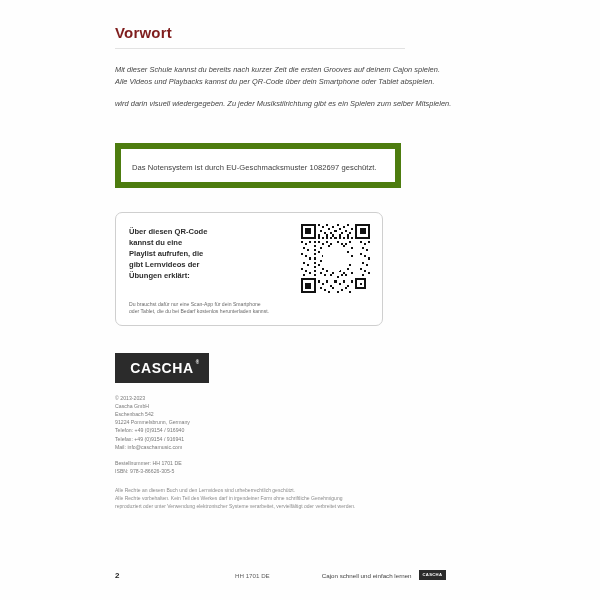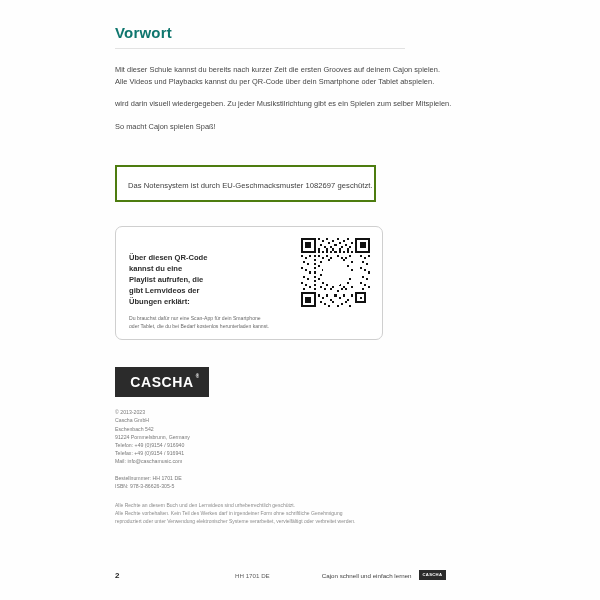--- a/index.html
+++ b/index.html
@@ -26,48 +26,49 @@
     position: absolute;
     left: 115px;
     top: 24px;
     width: 400px;
   }
 
   
   .page-title {
     font-size: 15px;
     font-weight: bold;
-    color: #0f766e;
+    color: #7f1d1d;
     letter-spacing: 0.2px;
     margin: 0 0 7px 0;
   }
   .title-rule {
     width: 290px;
     height: 1px;
     background: #e2e2e2;
     margin-bottom: 15px;
   }
 
   
   .para {
     font-size: 7.4px;
     line-height: 11.6px;
     color: #454545;
     margin: 0 0 11px 0;
     letter-spacing: 0.03px;
     max-width: 392px;
+    font-style: italic;
   }
   .para:last-of-type { margin-bottom: 0; }
   .para .line { display: block; white-space: nowrap; }
 
   
   .notice-box {
     margin-top: 33px;
-    border: 2px solid #4d7c0f;
-    padding: 7px 1px 8px 11px;
+    border: 6px solid #4d7c0f;
+    padding: 7px 18px 8px 11px;
     display: inline-block;
     background: #ffffff;
   }
   .notice-text {
     font-size: 7.6px;
     color: #3d3d3d;
     white-space: nowrap;
     letter-spacing: 0.05px;
   }
 
@@ -76,21 +77,21 @@
     margin-top: 24px;
     width: 268px;
     border: 1px solid #cfcfcf;
     border-radius: 7px;
     padding: 11px 12px 9px 13px;
     box-sizing: border-box;
     background: #ffffff;
   }
   .qr-top {
     display: flex;
-    align-items: flex-end;
+    align-items: flex-start;
     justify-content: space-between;
     gap: 40px;
   }
   .qr-callout {
     font-size: 7.6px;
     line-height: 11px;
     font-weight: bold;
     color: #2e2e2e;
     width: 120px;
     padding-top: 2px;
@@ -209,23 +210,20 @@
     <p class="para">
       <span class="line">Mit dieser Schule kannst du bereits nach kurzer Zeit die ersten Grooves auf deinem Cajon spielen.</span>
       <span class="line">Alle Videos und Playbacks kannst du per QR-Code über dein Smartphone oder Tablet abspielen.</span>
     </p>
 
 
     <p class="para">
       <span class="line">wird darin visuell wiedergegeben. Zu jeder Musikstilrichtung gibt es ein Spielen zum selber Mitspielen.</span>
     </p>
 
-    <p class="para">
-      <span class="line">So macht Cajon spielen Spaß!</span>
-    </p>
 
     <div class="notice-box">
       <span class="notice-text">Das Notensystem ist durch EU-Geschmacksmuster 1082697 geschützt.</span>
     </div>
 
     <div class="qr-panel">
       <div class="qr-top">
         <div class="qr-callout">
           <span class="line">Über diesen QR-Code</span>
           <span class="line">kannst du eine</span>

